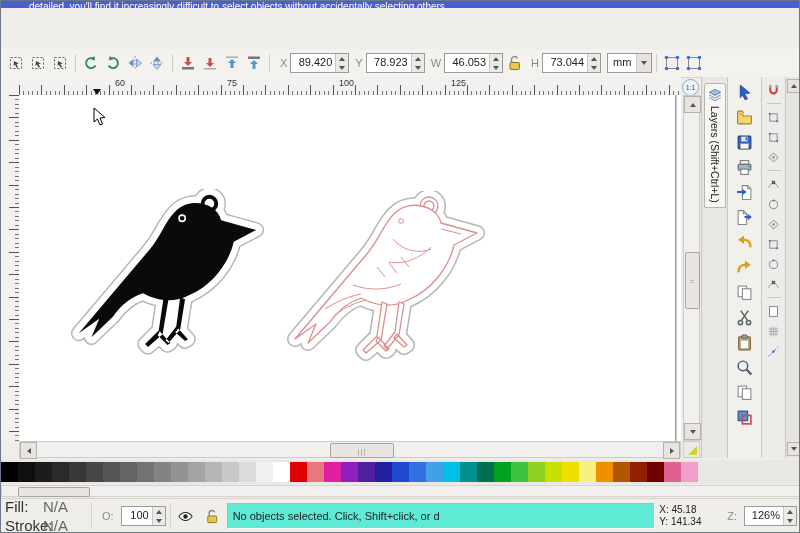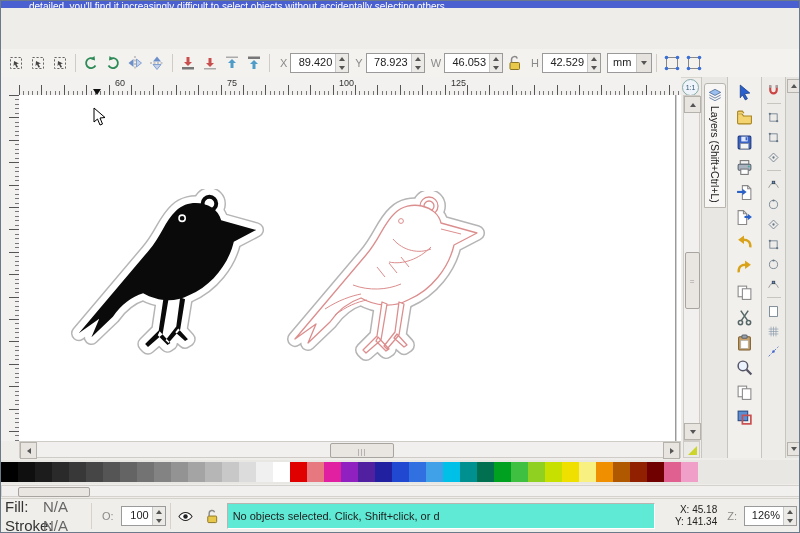--- a/index.html
+++ b/index.html
@@ -96,21 +96,21 @@
   .palscroll .thumb{left:16px;top:1px;width:70px;height:8px;}
   
   .statusbar{position:absolute;left:0;top:497px;width:800px;height:35px;background:#f0eeea;border-top:1px solid #d5d2cc;
     display:flex;align-items:center;font-size:11px;padding:0 4px;box-sizing:border-box;gap:4px;}
   .fs-block{display:grid;grid-template-columns:38px 44px;row-gap:2px;font-size:15px;}
   .fs-block .lab{color:#333;}
   .fs-block .val{color:#666;}
   .status-sep{width:1px;height:26px;background:#d5d2cc;}
   .msg-panel{flex:1;height:24px;border:1px solid;border-color:#b8b5b0 #fff #fff #b8b5b0;background:#5eead4;
     display:flex;align-items:center;padding:0 5px;white-space:nowrap;overflow:hidden;}
-  .xy-block{font-size:10px;text-align:right;line-height:12px;color:#222;min-width:58px;}
+  .xy-block{font-size:10px;text-align:left;line-height:12px;color:#222;min-width:58px;}
   .layer-select{display:flex;width:196px;height:20px;background:#fff;border:1px solid #8a8a8a;align-items:stretch;overflow:hidden;}
   .layer-select .val{flex:1;font-size:10.5px;padding:3px 4px;white-space:nowrap;overflow:hidden;}
   .icon14 svg{width:15px;height:15px;}
 </style>
 </head>
 <body>
 
 <div id="app">
 
   <svg width="0" height="0" style="position:absolute">
@@ -388,21 +388,21 @@
           </i>
         </span>
     </span>
     <span class="tbtn">
         <svg>
           <use href="#lockopen"></use>
         </svg>
       </span>
     <span class="spin-label">H</span>
     <span class="spinbox">
-      <span class="val">42.529</span>
+      <span class="val">73.044</span>
       <span class="spin-arrows">
           <i>
             <b class="tri-up"></b>
           </i>
           <i>
             <b class="tri-down"></b>
           </i>
         </span>
     </span>
     <span class="dropdown" style="margin-left:6px">

